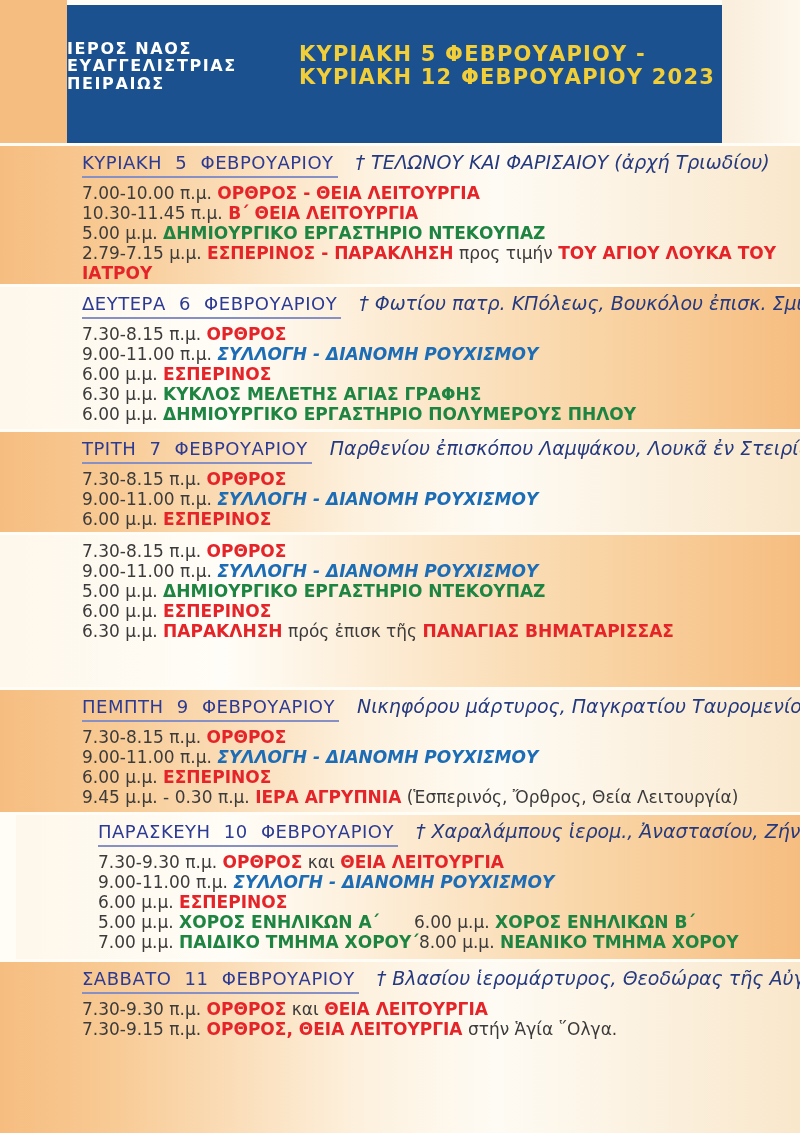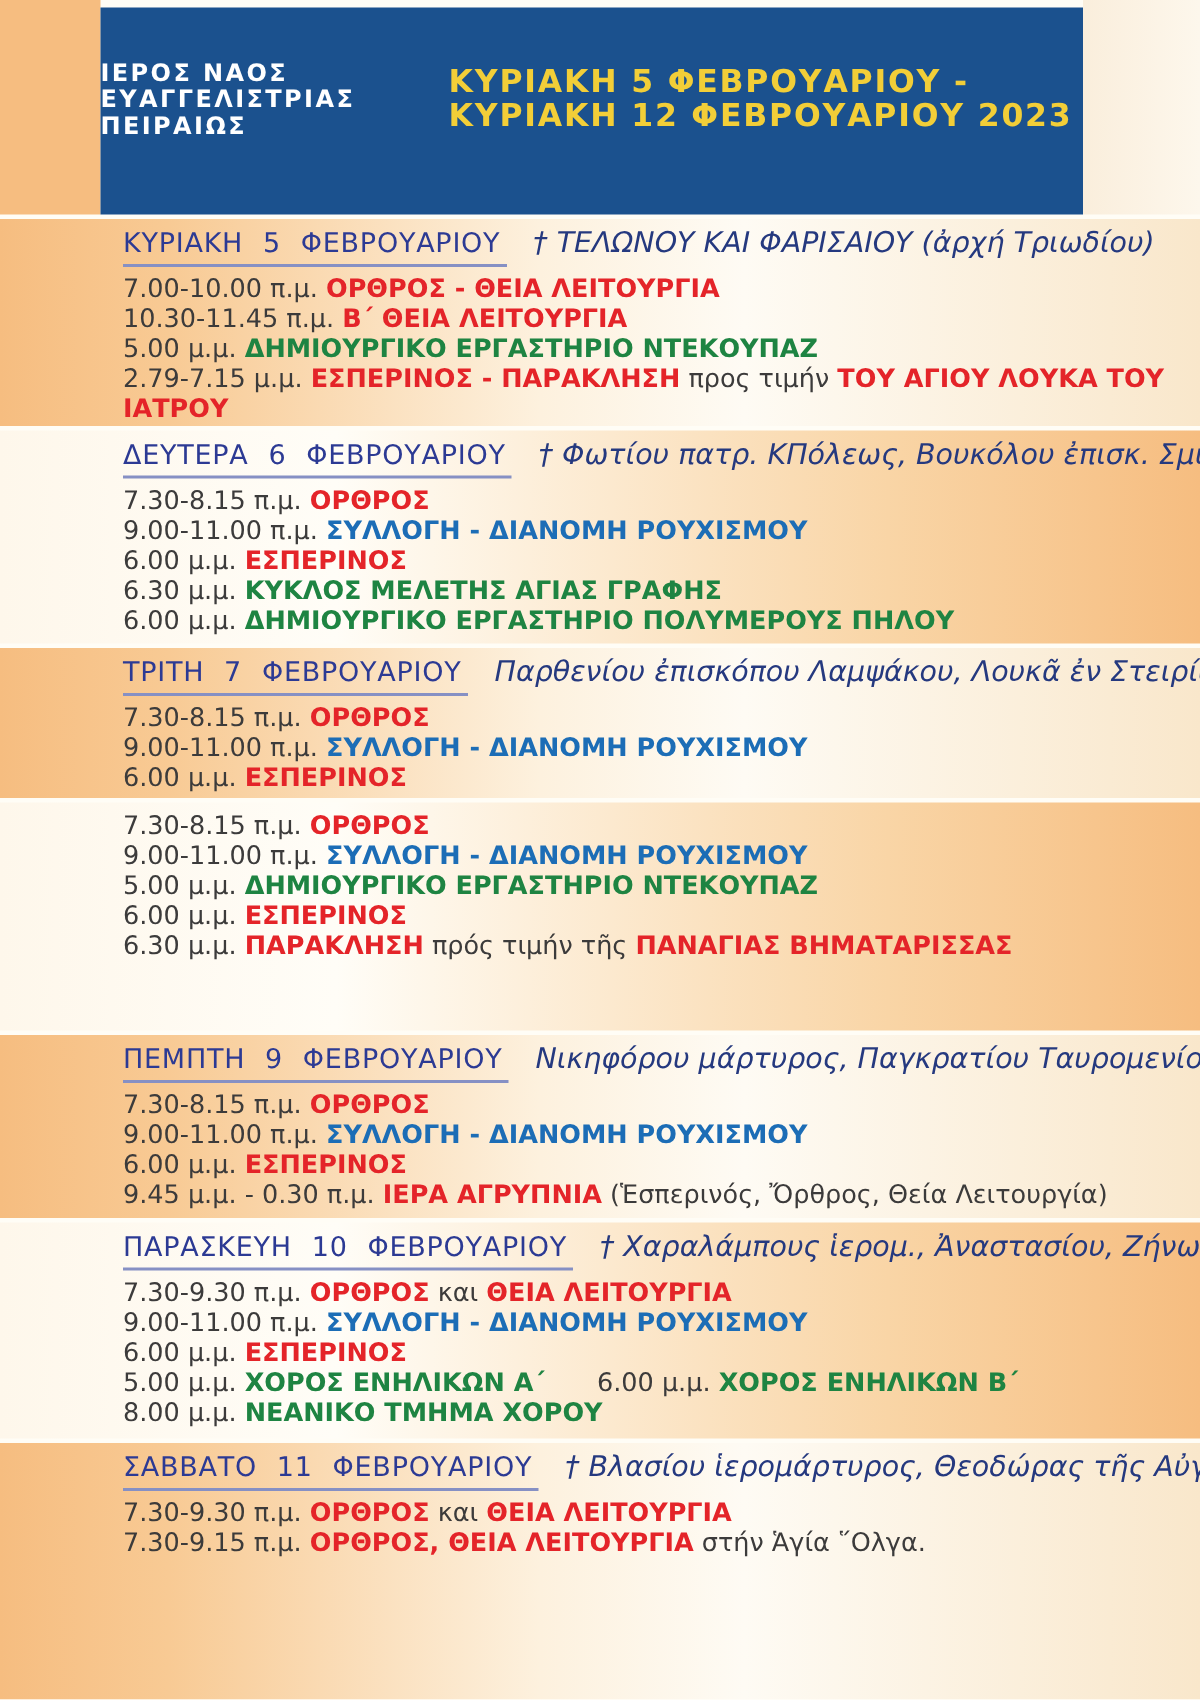--- a/index.html
+++ b/index.html
@@ -39,21 +39,21 @@
   }
   .feast{font-size:19px;font-style:italic;color:#25397F;white-space:nowrap;line-height:1.1;}
   .rows{font-size:17px;line-height:20px;}
   .row{display:flex;}
   .row.cols .cell:first-child{flex:0 0 auto;min-width:316px;}
   .cell{white-space:pre-wrap;}
   .seg{white-space:pre-wrap;}
   .c-time,.c-plain{color:#3C3B3B;font-weight:normal;}
   .c-red{color:#E42429;font-weight:bold;}
   .c-green{color:#1E8442;font-weight:bold;}
-  .c-blue{color:#1C6DB6;font-weight:bold;}
+  .c-blue{color:#1C6DB6;font-weight:bold;font-style:italic;}
 </style>
 </head>
 <body>
 
 <div class="page">
 
   <div class="header-row">
     <div class="left-strip"></div>
     <div class="hbox">
       <div class="church">ΙΕΡΟΣ ΝΑΟΣ ΕΥΑΓΓΕΛΙΣΤΡΙΑΣ ΠΕΙΡΑΙΩΣ</div>
@@ -134,21 +134,21 @@
           <div class="row">
             <span class="cell"><span class="seg c-time">9.00-11.00 π.μ. </span><span class="seg c-blue">ΣΥΛΛΟΓΗ - ΔΙΑΝΟΜΗ ΡΟΥΧΙΣΜΟΥ</span></span>
           </div>
           <div class="row">
             <span class="cell"><span class="seg c-time">5.00 μ.μ. </span><span class="seg c-green">ΔΗΜΙΟΥΡΓΙΚΟ ΕΡΓΑΣΤΗΡΙΟ ΝΤΕΚΟΥΠΑΖ</span></span>
           </div>
           <div class="row">
             <span class="cell"><span class="seg c-time">6.00 μ.μ. </span><span class="seg c-red">ΕΣΠΕΡΙΝΟΣ</span></span>
           </div>
           <div class="row">
-            <span class="cell"><span class="seg c-time">6.30 μ.μ. </span><span class="seg c-red">ΠΑΡΑΚΛΗΣΗ</span><span class="seg c-plain"> πρός τιμήν τῆς </span><span class="seg c-red">ΠΑΝΑΓΙΑΣ ΒΗΜΑΤΑΡΙΣΣΑΣ</span></span>
+            <span class="cell"><span class="seg c-time">6.30 μ.μ. </span><span class="seg c-red">ΠΑΡΑΚΛΗΣΗ</span><span class="seg c-plain"> πρός ἐπισκ τῆς </span><span class="seg c-red">ΠΑΝΑΓΙΑΣ ΒΗΜΑΤΑΡΙΣΣΑΣ</span></span>
           </div>
         </div>
   </section>
 
   <section class="day band-a" style="flex: 0 0 122px;">
     <div class="day-head">
       <h2 class="day-name">ΠΕΜΠΤΗ 9 ΦΕΒΡΟΥΑΡΙΟΥ</h2>
       <span class="feast">Νικηφόρου μάρτυρος, Παγκρατίου Ταυρομενίου</span>
     </div>
     <div class="rows">
@@ -160,40 +160,41 @@
           </div>
           <div class="row">
             <span class="cell"><span class="seg c-time">6.00 μ.μ. </span><span class="seg c-red">ΕΣΠΕΡΙΝΟΣ</span></span>
           </div>
           <div class="row">
             <span class="cell"><span class="seg c-time">9.45 μ.μ. - 0.30 π.μ. </span><span class="seg c-red">ΙΕΡΑ ΑΓΡΥΠΝΙΑ</span><span class="seg c-plain"> (Ἑσπερινός, Ὄρθρος, Θεία Λειτουργία)</span></span>
           </div>
         </div>
   </section>
 
-  <section class="day band-b" style="flex: 0 0 144px;">
+  <section class="day band-b" style="flex: 0 0 144px; margin-left: 16px;">
     <div class="day-head">
       <h2 class="day-name">ΠΑΡΑΣΚΕΥΗ 10 ΦΕΒΡΟΥΑΡΙΟΥ</h2>
       <span class="feast">† Χαραλάμπους ἱερομ., Ἀναστασίου, Ζήνωνος</span>
     </div>
     <div class="rows">
           <div class="row">
             <span class="cell"><span class="seg c-time">7.30-9.30 π.μ. </span><span class="seg c-red">ΟΡΘΡΟΣ</span><span class="seg c-plain"> και </span><span class="seg c-red">ΘΕΙΑ ΛΕΙΤΟΥΡΓΙΑ</span></span>
           </div>
           <div class="row">
             <span class="cell"><span class="seg c-time">9.00-11.00 π.μ. </span><span class="seg c-blue">ΣΥΛΛΟΓΗ - ΔΙΑΝΟΜΗ ΡΟΥΧΙΣΜΟΥ</span></span>
           </div>
           <div class="row">
             <span class="cell"><span class="seg c-time">6.00 μ.μ. </span><span class="seg c-red">ΕΣΠΕΡΙΝΟΣ</span></span>
           </div>
           <div class="row cols">
             <span class="cell"><span class="seg c-time">5.00 μ.μ. </span><span class="seg c-green">ΧΟΡΟΣ ΕΝΗΛΙΚΩΝ Α΄</span></span>
             <span class="cell"><span class="seg c-time">6.00 μ.μ. </span><span class="seg c-green">ΧΟΡΟΣ ΕΝΗΛΙΚΩΝ Β΄</span></span>
           </div>
           <div class="row cols">
+            <span class="cell"><span class="seg c-time">7.00 μ.μ. </span><span class="seg c-green">ΠΑΙΔΙΚΟ ΤΜΗΜΑ ΧΟΡΟΥ΄</span></span>
             <span class="cell"><span class="seg c-time">8.00 μ.μ. </span><span class="seg c-green">ΝΕΑΝΙΚΟ ΤΜΗΜΑ ΧΟΡΟΥ</span></span>
           </div>
         </div>
   </section>
 
   <section class="day band-a" style="flex: 1 1 auto;">
     <div class="day-head">
       <h2 class="day-name">ΣΑΒΒΑΤΟ 11 ΦΕΒΡΟΥΑΡΙΟΥ</h2>
       <span class="feast">† Βλασίου ἱερομάρτυρος, Θεοδώρας τῆς Αὐγούστης</span>
     </div>

